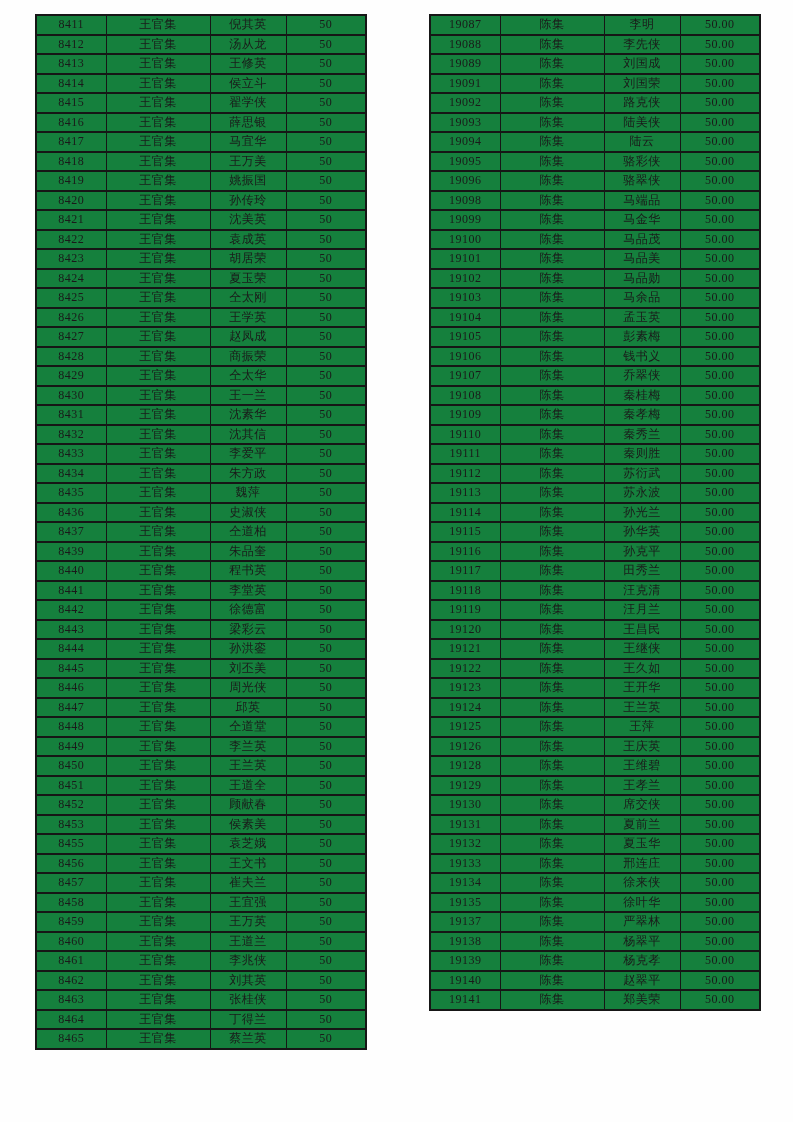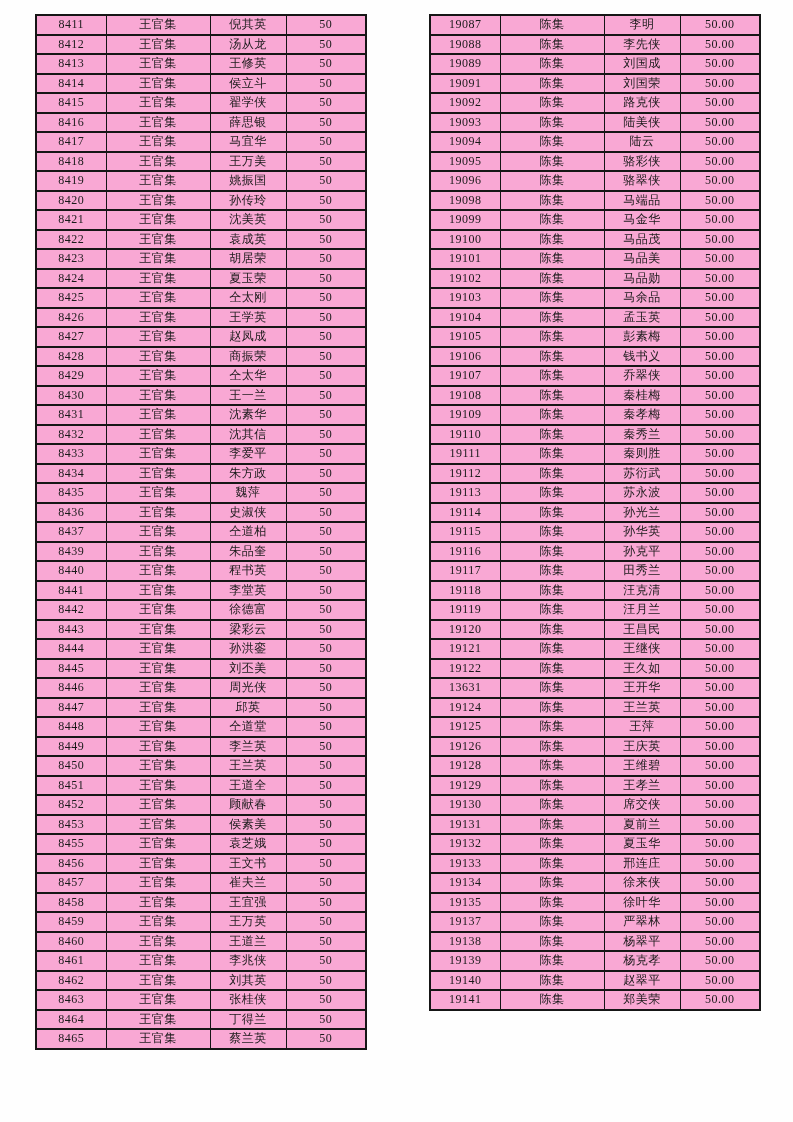--- a/index.html
+++ b/index.html
@@ -19,21 +19,21 @@
     top: 0; left: 0;
     width: 793px;
     height: 1122px;
     background: #fefefe;
   }
   table.roster {
     position: absolute;
     top: 14px;
     border-collapse: collapse;
     table-layout: fixed;
-    background: #f9a8d4;
+    background: #15803d;
   }
   table.roster.left  { left: 35px;  width: 330px; }
   table.roster.right { left: 429px; width: 331px; }
   table.roster td {
     border: 1px solid #161616;
     border-top-width: 2px;
     border-bottom-width: 2px;
     height: 17.5px;
     line-height: 17.5px;
     padding: 0;
@@ -591,21 +591,21 @@
           <td>王继侠</td>
           <td class="num">50.00</td>
         </tr>
         <tr>
           <td class="num">19122</td>
           <td>陈集</td>
           <td>王久如</td>
           <td class="num">50.00</td>
         </tr>
         <tr>
-          <td class="num">13631</td>
+          <td class="num">19123</td>
           <td>陈集</td>
           <td>王开华</td>
           <td class="num">50.00</td>
         </tr>
         <tr>
           <td class="num">19124</td>
           <td>陈集</td>
           <td>王兰英</td>
           <td class="num">50.00</td>
         </tr>

